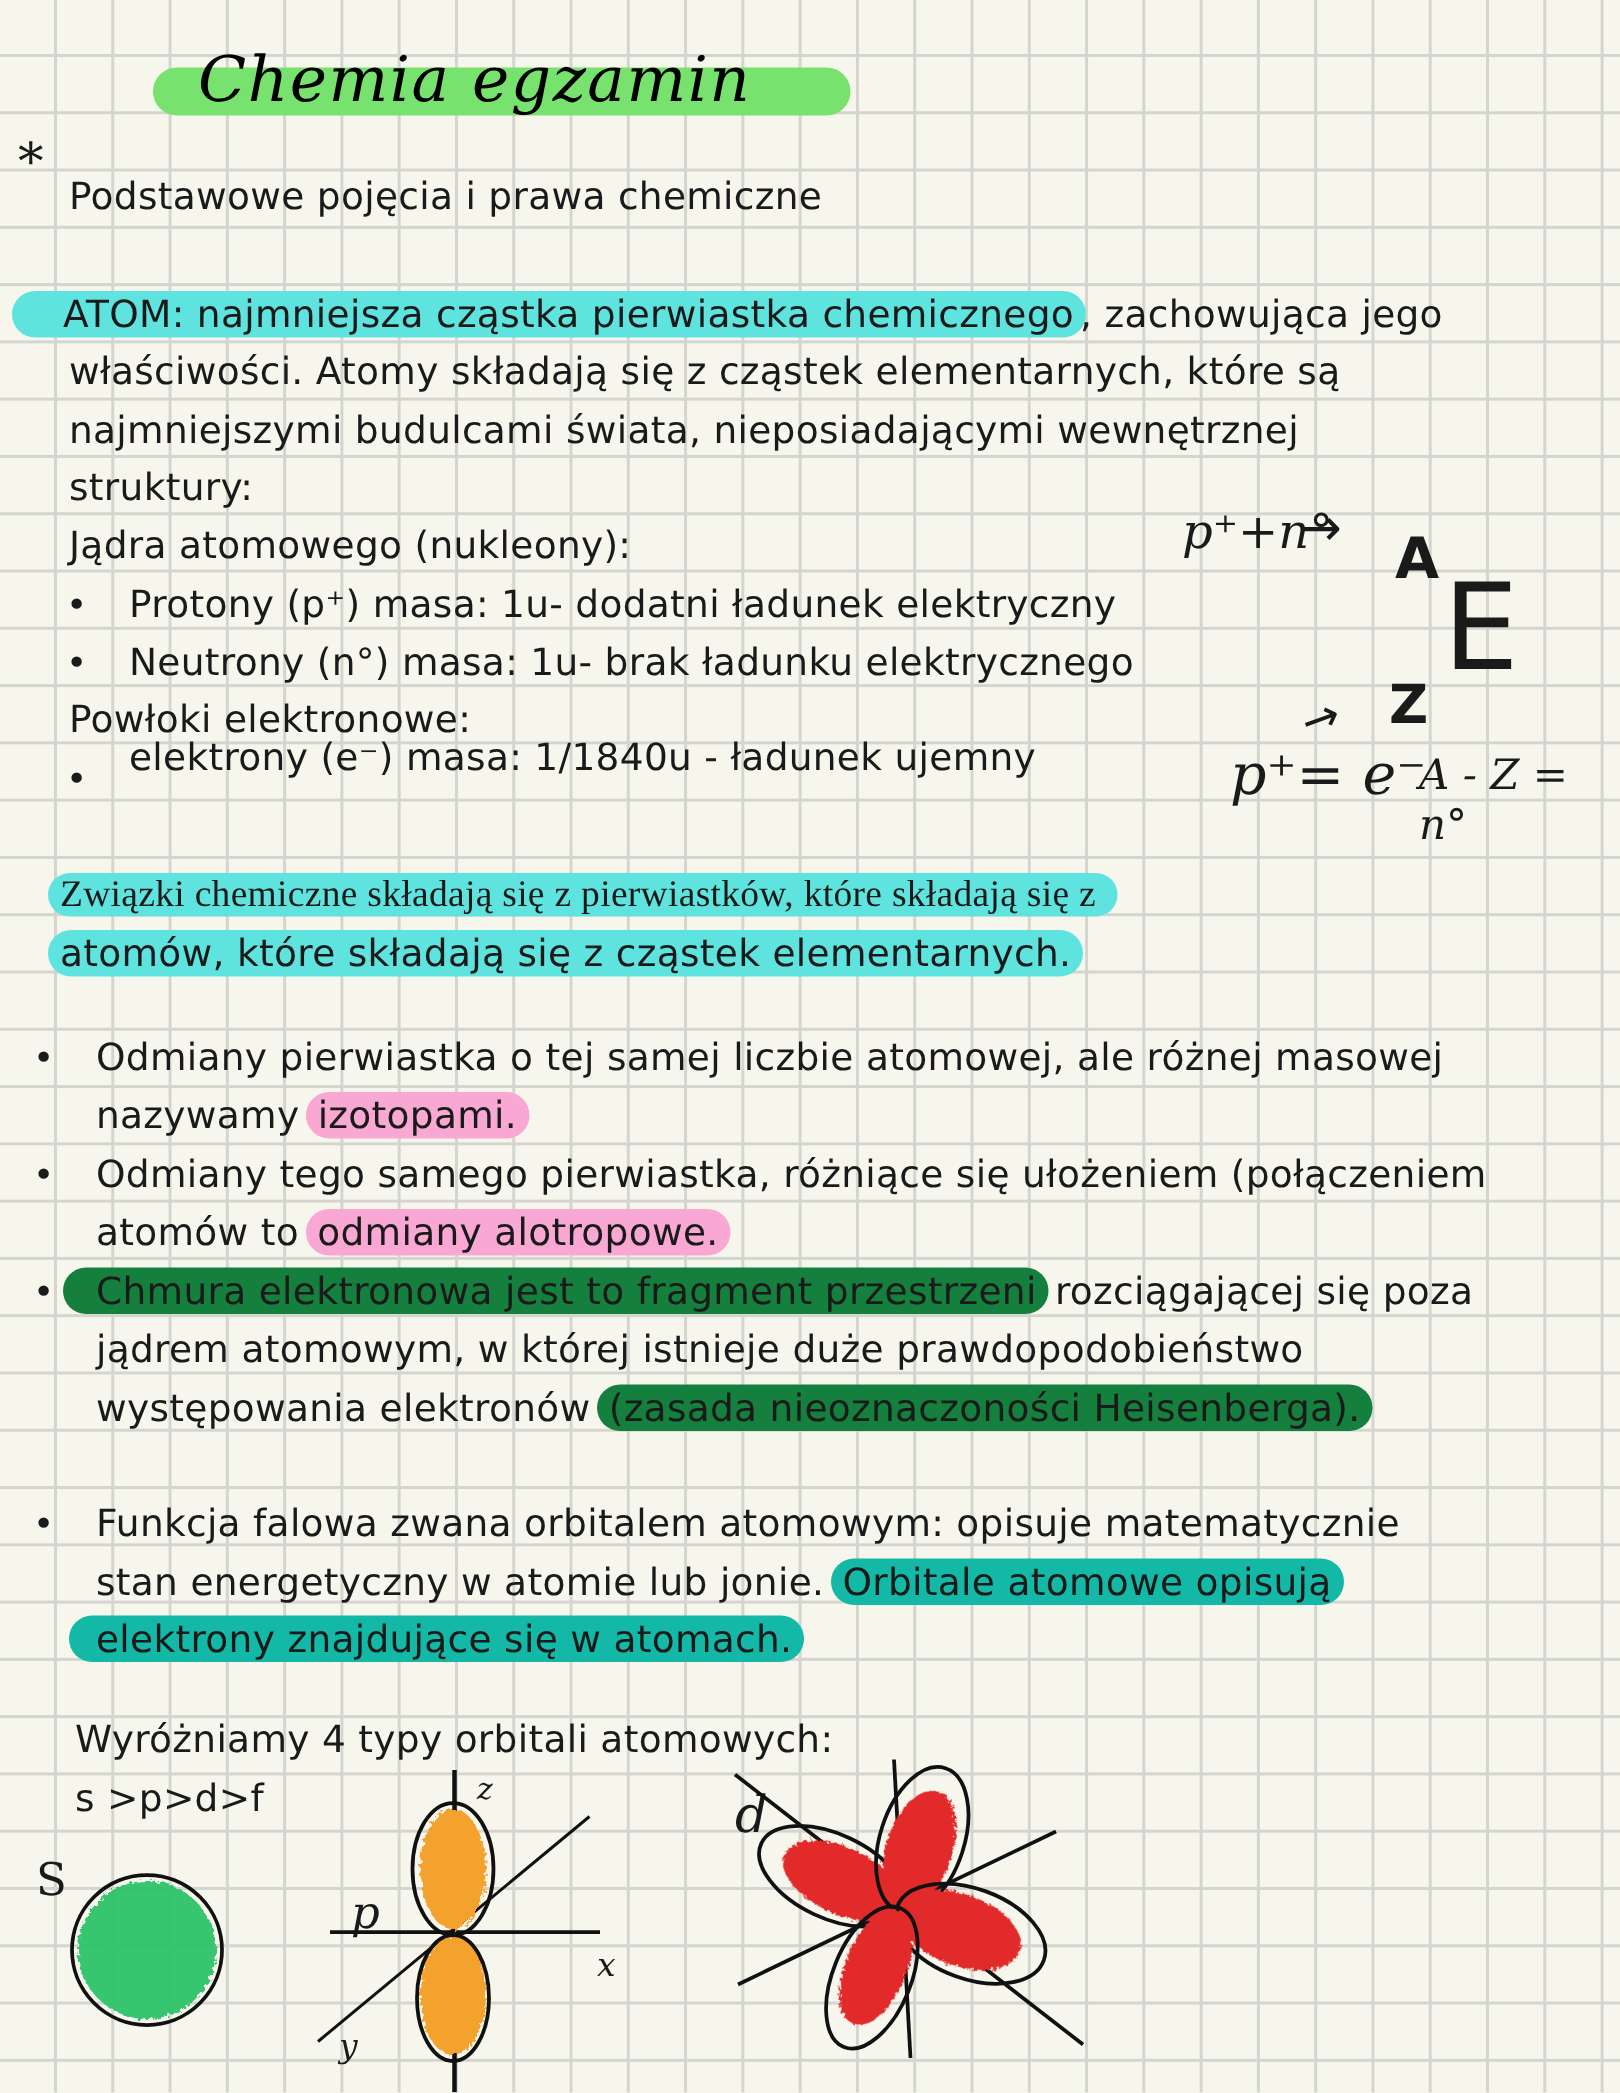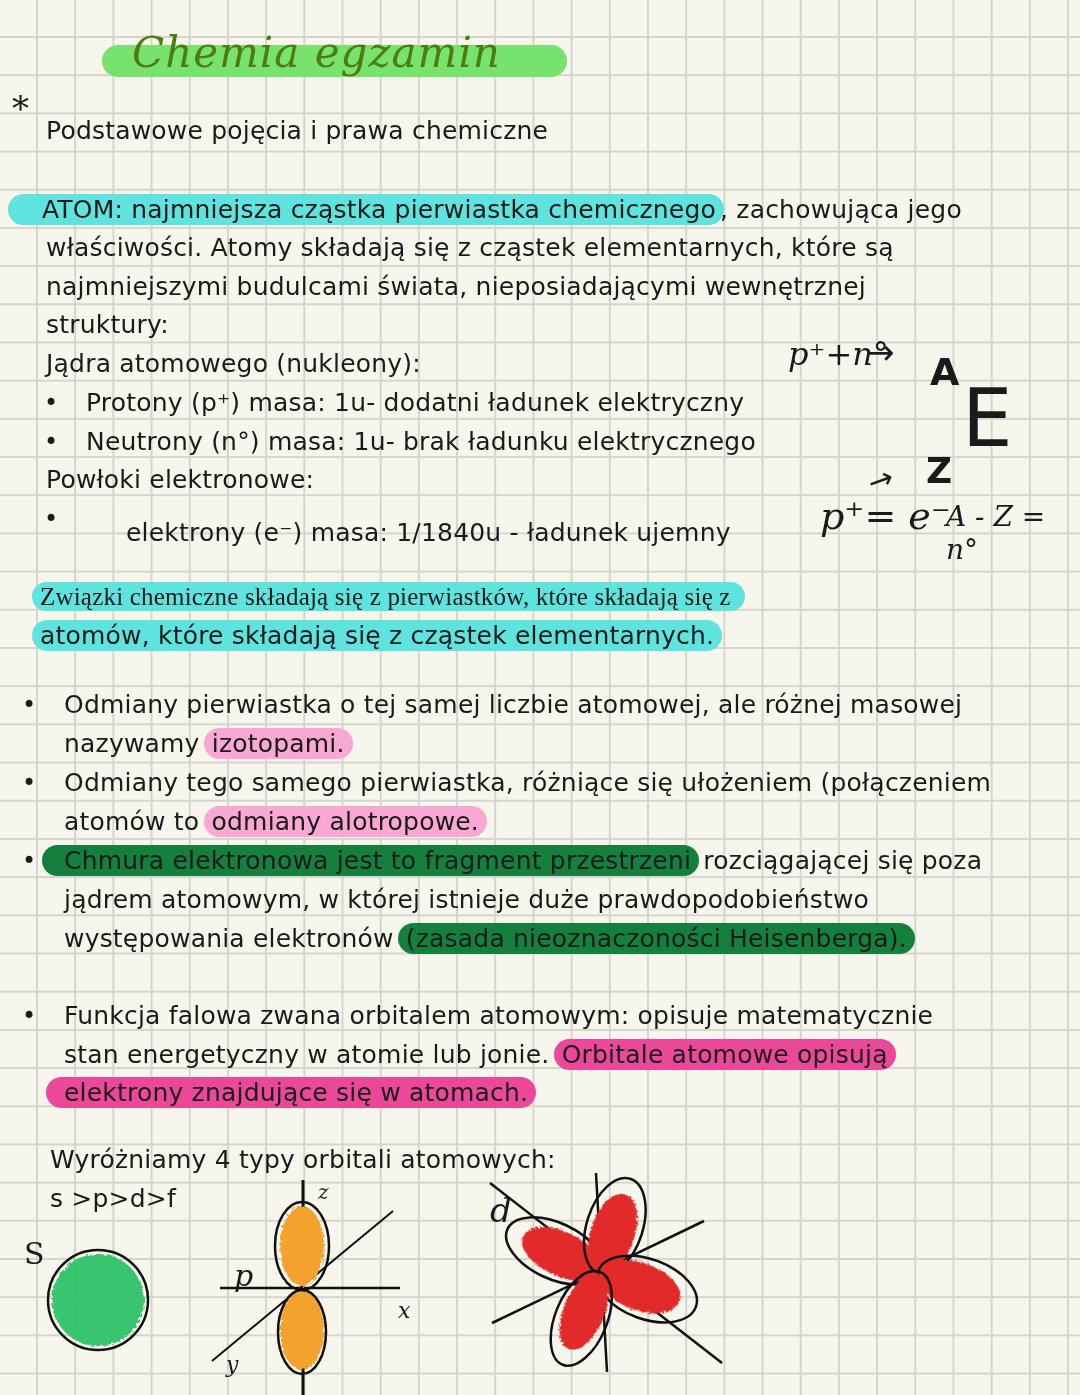--- a/index.html
+++ b/index.html
@@ -16,29 +16,29 @@
   }
   .abs { position:absolute; }
   .line {
     position:absolute; font-size:25px; line-height:34px; white-space:nowrap;
     letter-spacing:0.2px; font-family:"DejaVu Sans", sans-serif;
   }
   .hl { border-radius:16px; padding:1px 8px; margin:0 -4px; }
   .hl-cyan { background:#5fe3de; }
   .hl-green { background:#f9a8d4; }
   .hl-dgreen { background:#15803d; }
-  .hl-blue { background:#ec4899; }
+  .hl-blue { background:#14b8a6; }
   .bullet { position:absolute; font-size:24px; line-height:34px; }
   .title-bar {
     position:absolute; left:102px; top:45px; width:465px; height:32px;
     background:#78e26e; border-radius:16px;
   }
   .title {
     position:absolute; left:132px; top:28px; font-family:"DejaVu Serif", serif;
-    font-style:italic; font-size:42px; letter-spacing:1px; color:#4d7c0f;
+    font-style:italic; font-size:42px; letter-spacing:1px; color:#000000;
   }
   .hand { font-family:"DejaVu Serif", serif; font-style:italic; }
 </style>
 </head>
 <body>
 
 <div class="title-bar"></div>
 <div class="title">Chemia egzamin</div>
 <div class="abs hand" style="left:12px;top:88px;font-size:34px;font-style:normal;">*</div>
 <div class="line" style="left:46px;top:114px;text-align:right;">Podstawowe pojęcia i prawa chemiczne</div>
@@ -51,21 +51,21 @@
 <div class="line" style="left:46px;top:308px;">struktury:</div>
 <div class="line" style="left:46px;top:347px;">Jądra atomowego (nukleony):</div>
 
 <div class="bullet" style="left:44px;top:386px;">•</div>
 <div class="line" style="left:86px;top:386px;">Protony (p⁺) masa: 1u- dodatni ładunek elektryczny</div>
 <div class="bullet" style="left:44px;top:425px;">•</div>
 <div class="line" style="left:86px;top:425px;">Neutrony (n°) masa: 1u- brak ładunku elektrycznego</div>
 
 <div class="line" style="left:46px;top:463px;">Powłoki elektronowe:</div>
 <div class="bullet" style="left:44px;top:502px;">•</div>
-<div class="line" style="left:86px;top:516px;margin-left:40px;">elektrony (e⁻) masa: 1/1840u - ładunek ujemny</div>
+<div class="line" style="left:86px;top:488px;">elektrony (e⁻) masa: 1/1840u - ładunek ujemny</div>
 
 <div class="abs hand" style="left:788px;top:335px;font-size:32px;">p⁺+n°</div>
 <div class="abs" style="left:866px;top:332px;font-size:34px;">→</div>
 <div class="abs" style="left:930px;top:350px;font-size:38px;font-weight:bold;">A</div>
 <div class="abs" style="left:962px;top:374px;font-size:80px;line-height:90px;font-family:'DejaVu Sans',sans-serif;">E</div>
 <div class="abs" style="left:926px;top:450px;font-size:36px;font-weight:bold;">Z</div>
 <div class="abs" style="left:868px;top:462px;font-size:30px;transform:rotate(-20deg);">→</div>
 <div class="abs hand" style="left:820px;top:494px;font-size:38px;">p⁺= e⁻</div>
 <div class="abs hand" style="left:946px;top:500px;font-size:28px;">A - Z = n°</div>
 

